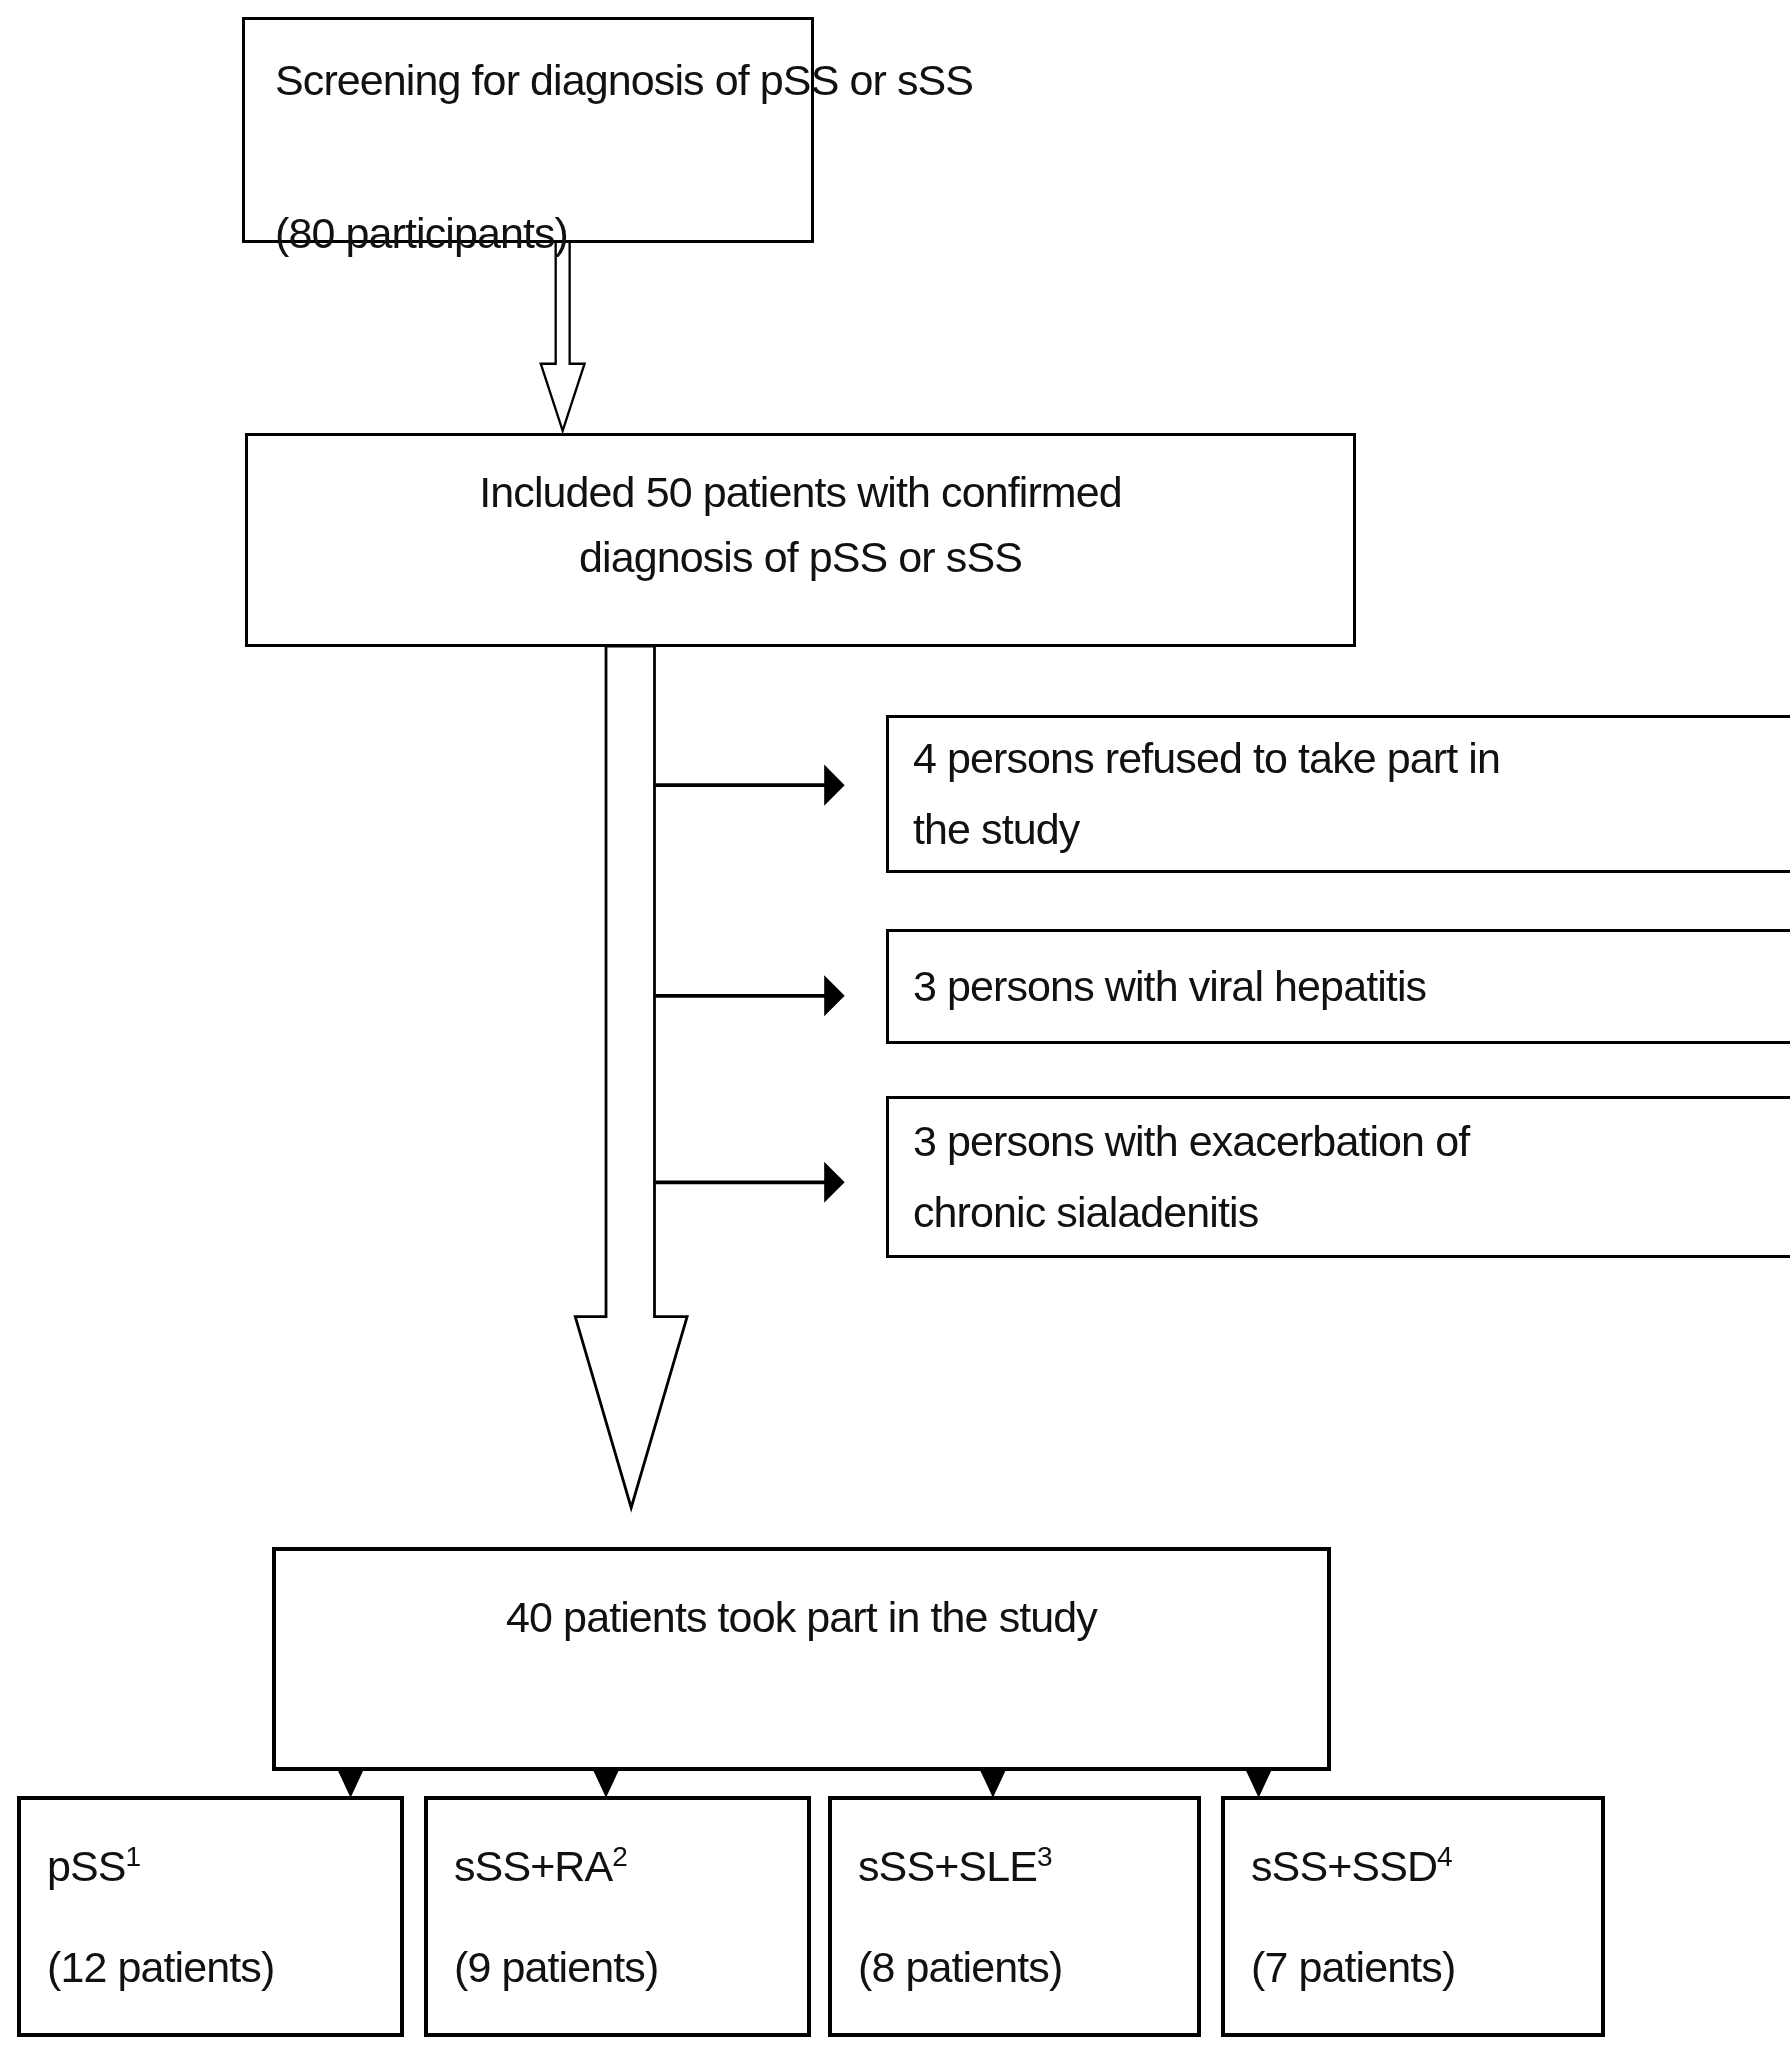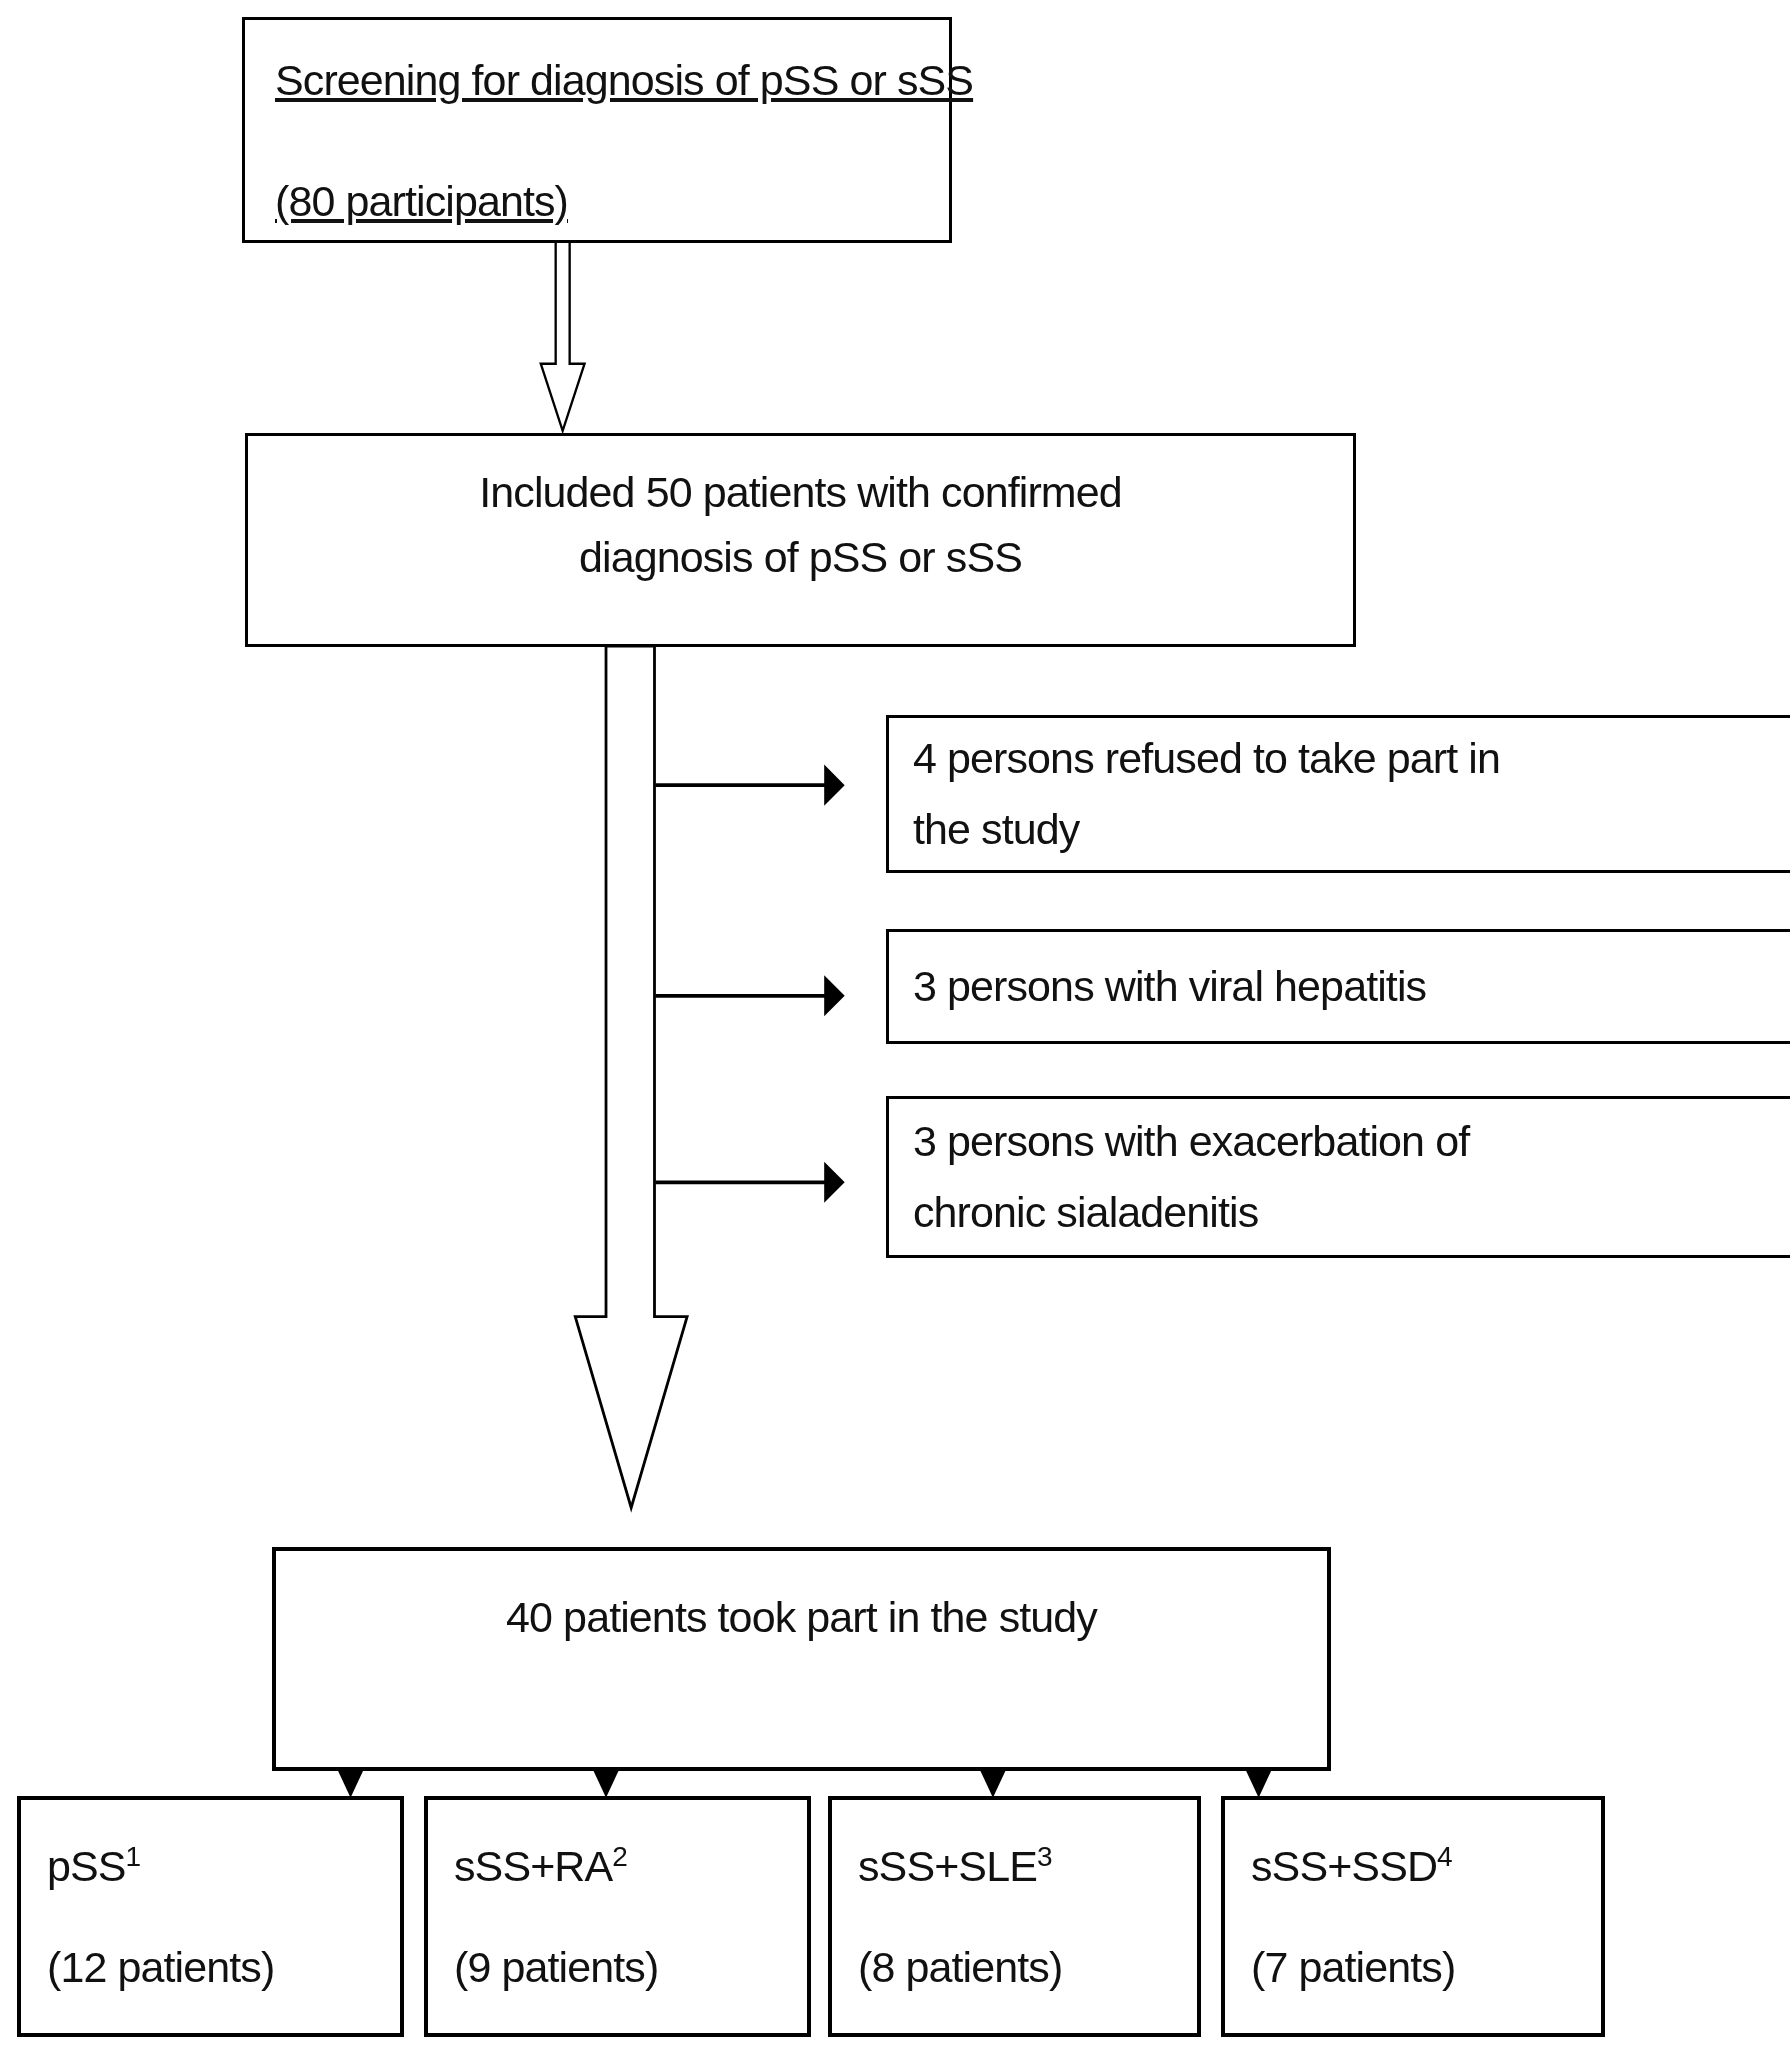--- a/index.html
+++ b/index.html
@@ -8,22 +8,22 @@
     font-family:"Liberation Sans","DejaVu Sans",sans-serif;
     color:#111111;overflow:hidden;
   }
   #connectors{position:absolute;left:0;top:0;z-index:0;}
   .box{
     position:absolute;background:#ffffff;border:3.7px solid #000000;
     box-sizing:border-box;font-size:43px;letter-spacing:-0.9px;line-height:1.5;
     z-index:1;
   }
   
-  #box-screening{left:242px;top:17px;width:710px;height:226px;padding:28px 23px 0 30px;text-decoration:underline;}
-  #box-screening .line2{margin-top:56px;}
+  #box-screening{left:242px;top:17px;width:572px;height:226px;padding:28px 23px 0 30px;}
+  #box-screening .line2{margin-top:88px;}
   
   #box-included{left:245px;top:433px;width:1111px;height:214px;padding-top:24px;text-align:center;}
   
   .side-box{
     left:842px;width:927px;display:flex;flex-direction:column;
     justify-content:center;padding-left:24px;line-height:1.65;margin-left:44px;
   }
   #box-excl1{top:715px;height:158px;}
   #box-excl2{top:929px;height:115px;}
   #box-excl3{top:1096px;height:162px;}

